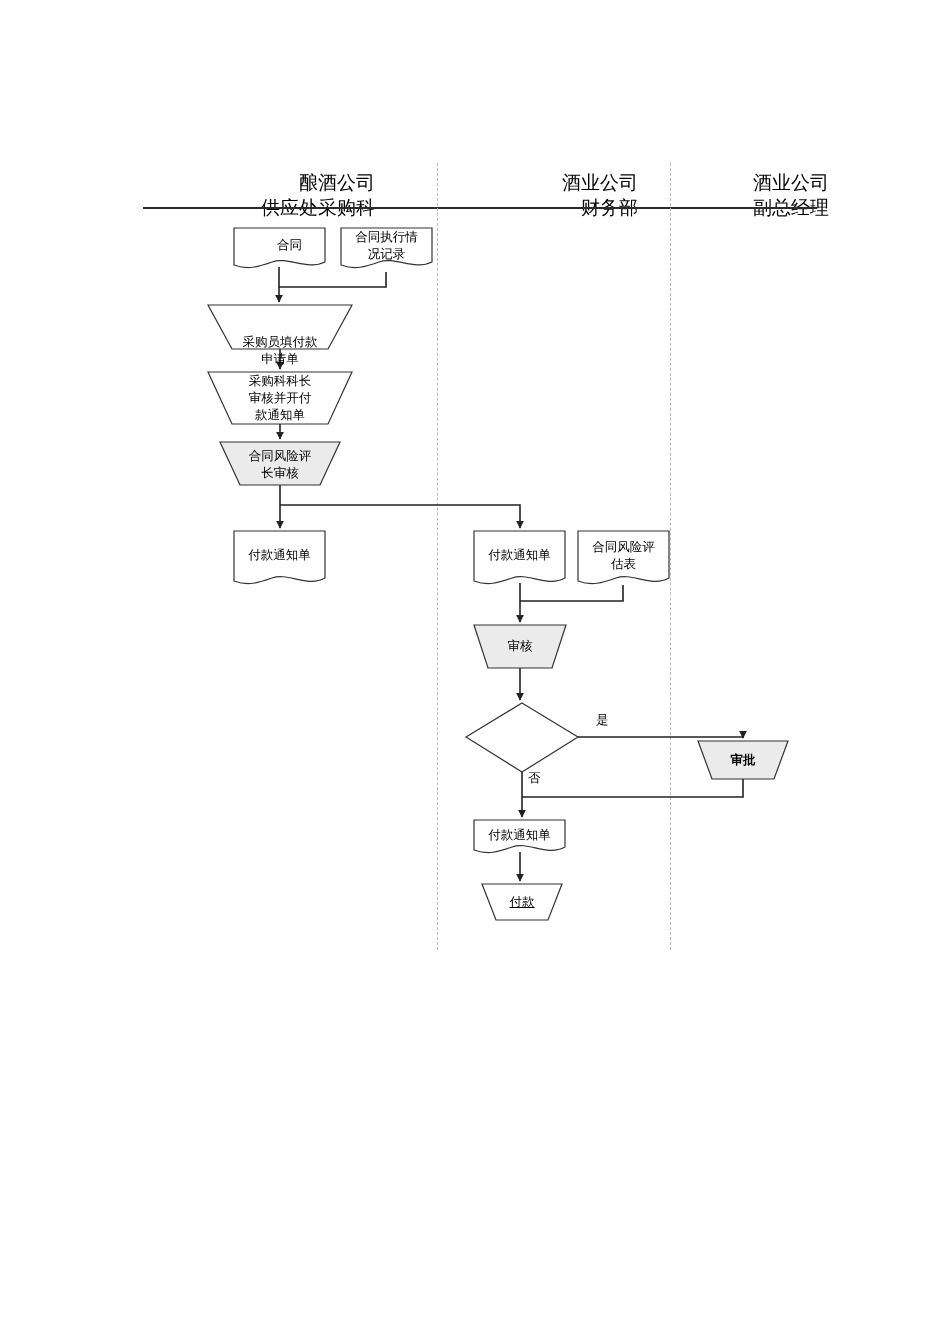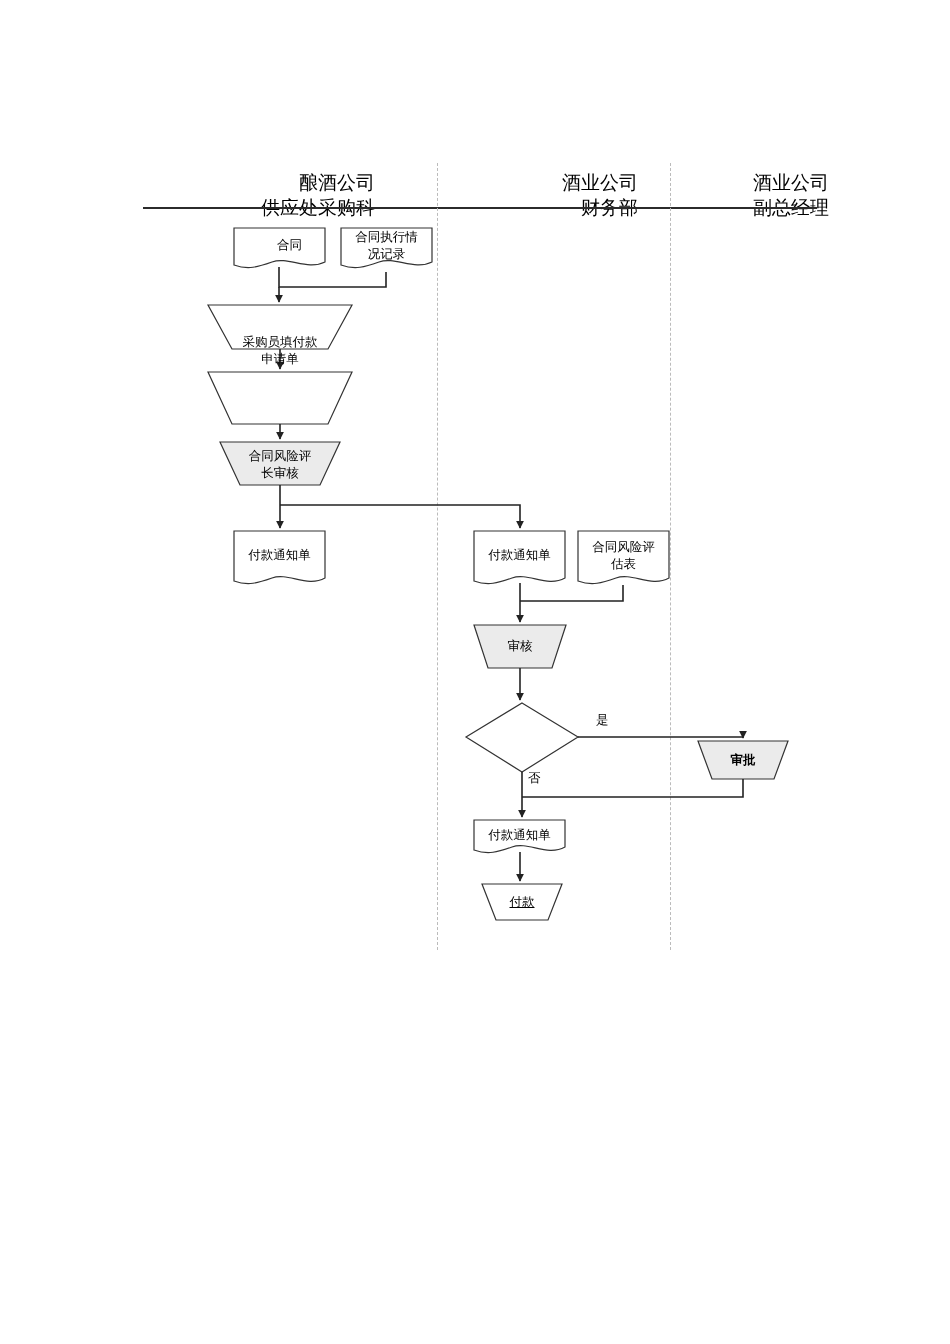--- a/index.html
+++ b/index.html
@@ -150,20 +150,23 @@
 
       <path d="M520,852 V881" marker-end="url(#arrow)"></path>
     </g>
   </svg>
 
   <div class="nodelabel" style="left:234px; top:236px; width:111px;">合同</div>
   <div class="nodelabel" style="left:339px; top:228px; width:95px;">合同执行情
 况记录</div>
   <div class="nodelabel" style="left:208px; top:312px; width:144px;margin-top:21px;">采购员填付款
 申请单</div>
+  <div class="nodelabel" style="left:208px; top:372px; width:144px;">采购科科长
+审核并开付
+款通知单</div>
   <div class="nodelabel" style="left:220px; top:447px; width:120px;">合同风险评
 长审核</div>
   <div class="nodelabel" style="left:234px; top:546px; width:91px;">付款通知单</div>
   <div class="nodelabel" style="left:474px; top:546px; width:91px;">付款通知单</div>
   <div class="nodelabel" style="left:576px; top:538px; width:95px;">合同风险评
 估表</div>
   <div class="nodelabel" style="left:474px; top:637px; width:92px;">审核</div>
   <div class="nodelabel" style="left:698px; top:751px; width:90px;font-weight:bold;">审批</div>
   <div class="nodelabel" style="left:474px; top:826px; width:91px;">付款通知单</div>
   <div class="nodelabel" style="left:482px; top:893px; width:80px;text-decoration:underline;">付款</div>

